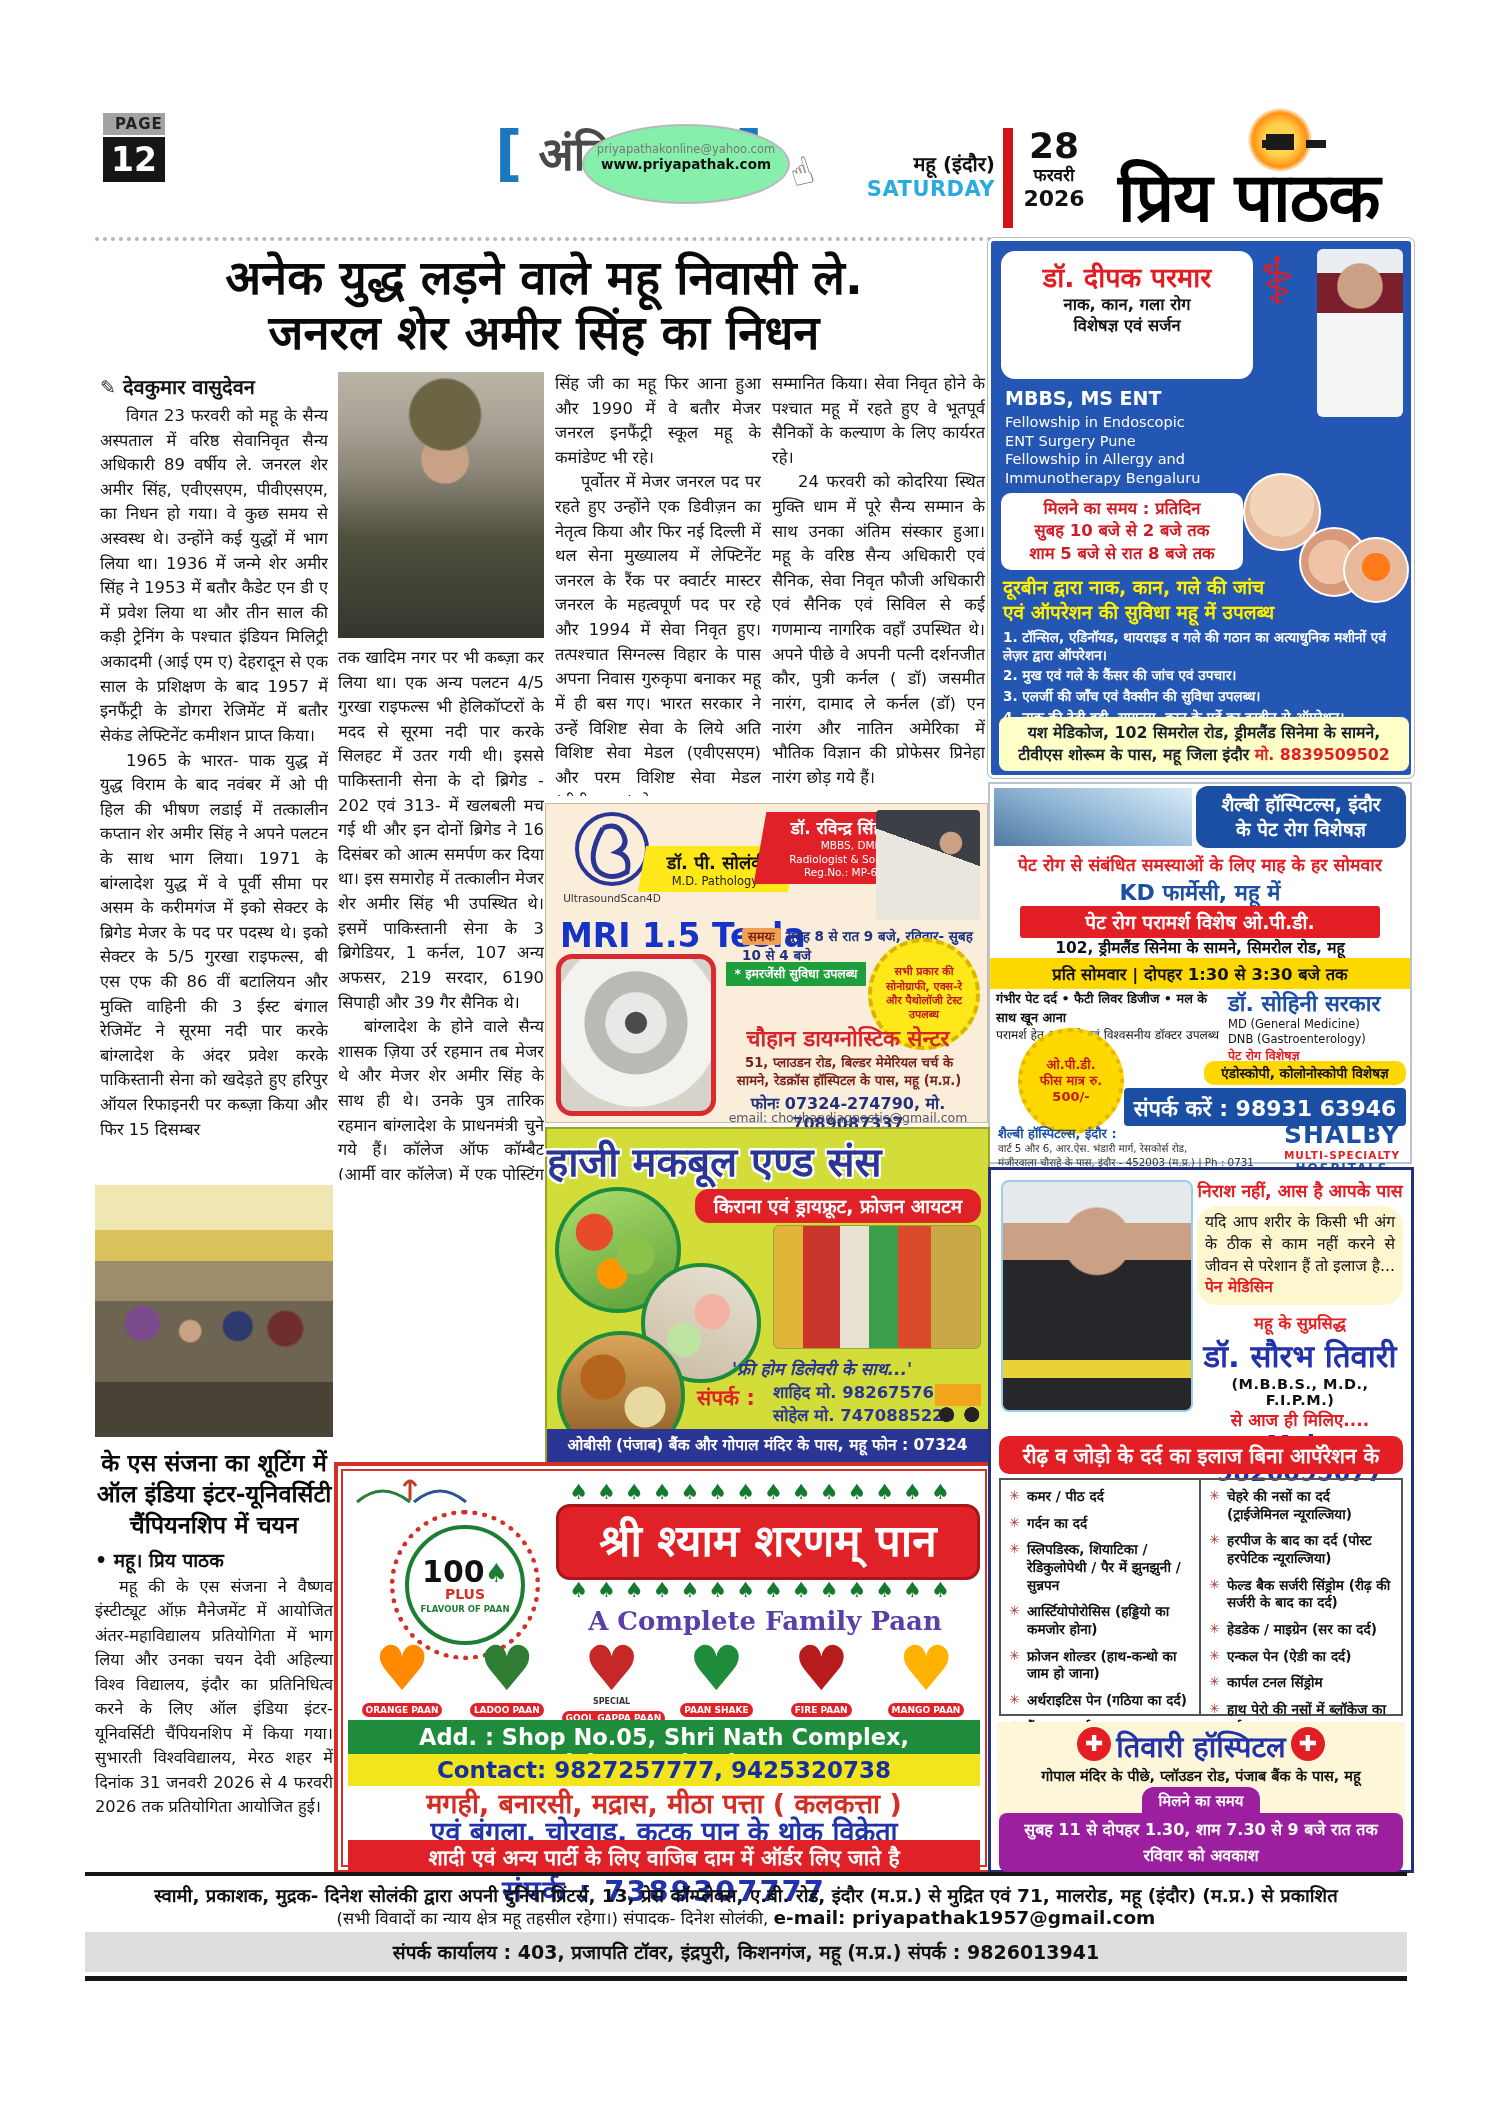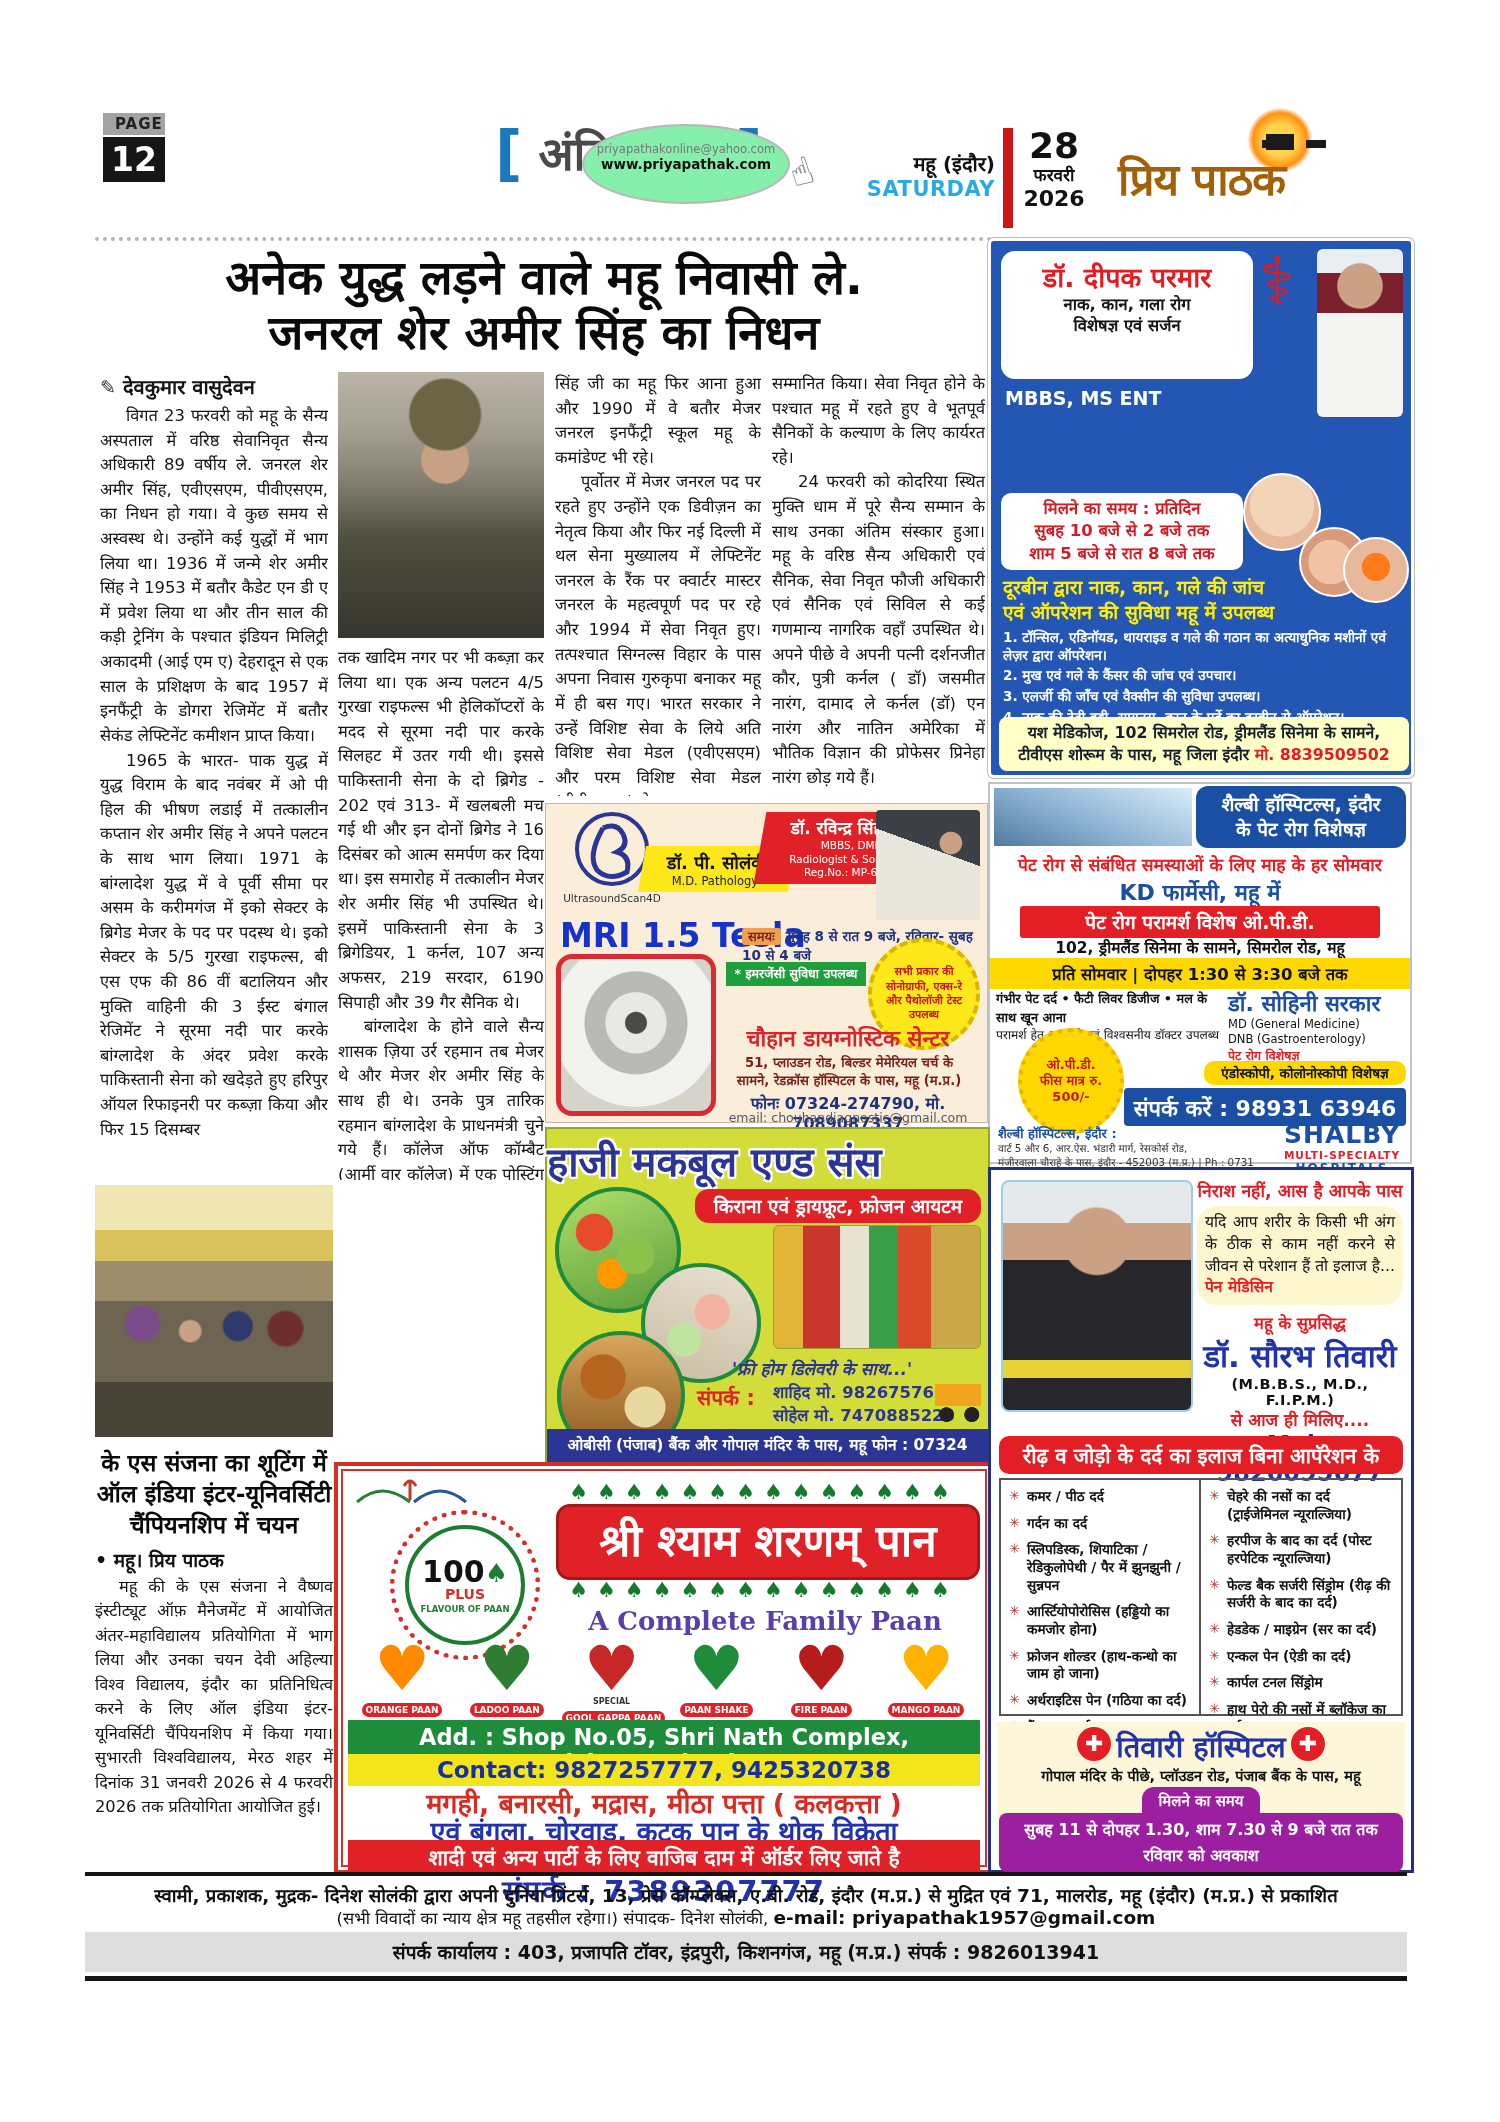--- a/index.html
+++ b/index.html
@@ -13,21 +13,21 @@
   .bubble{width:208px;height:80px;border:2px solid #b8b8b8;border-radius:50%;text-align:center;padding-top:16px;box-sizing:border-box;background:#86efac}
   .bubble .em{font-size:11.5px;color:#777}
   .bubble .ws{font-size:13.5px;color:#111;font-weight:bold}
   .hand{font-size:38px;color:#666;transform:rotate(-18deg)}
   .city{font-size:20px;font-weight:bold;color:#101010;text-align:right}
   .satur{font-size:21px;font-weight:bold;color:#29abe2;letter-spacing:.5px;text-align:right}
   .redbar{width:10px;height:100px;background:#cf1616}
   .d-day{font-size:36px;font-weight:bold;line-height:1}
   .d-mon{font-size:17px;font-weight:bold;line-height:1.3}
   .d-yr{font-size:22px;font-weight:bold;line-height:1.2}
-  .masthead{font-size:44px;font-weight:900;color:#a16207;letter-spacing:-1px;white-space:nowrap}
+  .masthead{font-size:68px;font-weight:900;color:#000000;letter-spacing:-1px;white-space:nowrap}
   .sun{width:64px;height:64px;border-radius:50%;background:radial-gradient(circle,#ffd24d 0 35%,#ff9214 60%,rgba(255,146,20,0) 72%)}
   .sun i{position:absolute;left:18px;top:26px;width:28px;height:16px;background:#1a1a1a;box-shadow:-8px 2px 0 -4px #1a1a1a,36px 2px 0 -4px #1a1a1a}
   .dotline{border-top:4px dotted #b5b5b5;height:0}
   
   .headline{font-size:47px;font-weight:800;color:#0a0a0a;text-align:center;line-height:1.17}
   .col{font-size:16.4px;line-height:1.5;text-align:justify;color:#141414;overflow:hidden}
   .col p{margin:0;text-indent:26px}
   .byline{font-weight:bold;font-size:20px;text-indent:0 !important;margin-bottom:2px !important}
   .pen{color:#333;font-size:19px}
   .photo-officer{width:100%;height:266px;margin-bottom:8px;background:
@@ -245,20 +245,26 @@
 
   <div class="abs ad-parmar" style="left:988px;top:238px;width:420px;height:534px">
     <div class="abs pm-card" style="left:10px;top:10px;width:252px;height:128px">
       <div class="pm-name">डॉ. दीपक परमार</div>
       <div class="pm-spec">नाक, कान, गला रोग</div>
       <div class="pm-spec">विशेषज्ञ एवं सर्जन</div>
     </div>
     <div class="abs pm-cad" style="left:268px;top:8px">⚕</div>
     <div class="abs pm-photo" style="left:326px;top:8px;width:86px;height:168px"></div>
     <div class="abs pm-degree" style="left:14px;top:146px">MBBS, MS ENT</div>
+    <div class="abs pm-fel" style="left:14px;top:172px;width:250px">
+      <div>Fellowship in Endoscopic</div>
+      <div>ENT Surgery Pune</div>
+      <div>Fellowship in Allergy and</div>
+      <div>Immunotherapy Bengaluru</div>
+    </div>
     <div class="abs pm-timing" style="left:10px;top:252px;width:238px">
       <div>मिलने का समय : प्रतिदिन</div>
       <div>सुबह 10 बजे से 2 बजे तक</div>
       <div>शाम 5 बजे से रात 8 बजे तक</div>
     </div>
     <div class="abs pm-circ" style="left:252px;top:232px;width:74px;height:74px;background:radial-gradient(circle at 50% 40%,#f2d4b8 0 55%,#e8b89a 56%)"></div>
     <div class="abs pm-circ" style="left:308px;top:286px;width:66px;height:66px;background:radial-gradient(circle at 45% 50%,#f0c3a6 0 45%,#d99a7c 46%)"></div>
     <div class="abs pm-circ" style="left:352px;top:296px;width:62px;height:62px;background:radial-gradient(circle at 50% 45%,#ff7a1a 0 30%,#e8b89a 31%)"></div>
     <div class="abs pm-hl" style="left:12px;top:334px;width:400px">
       <div>दूरबीन द्वारा नाक, कान, गले की जांच</div>

